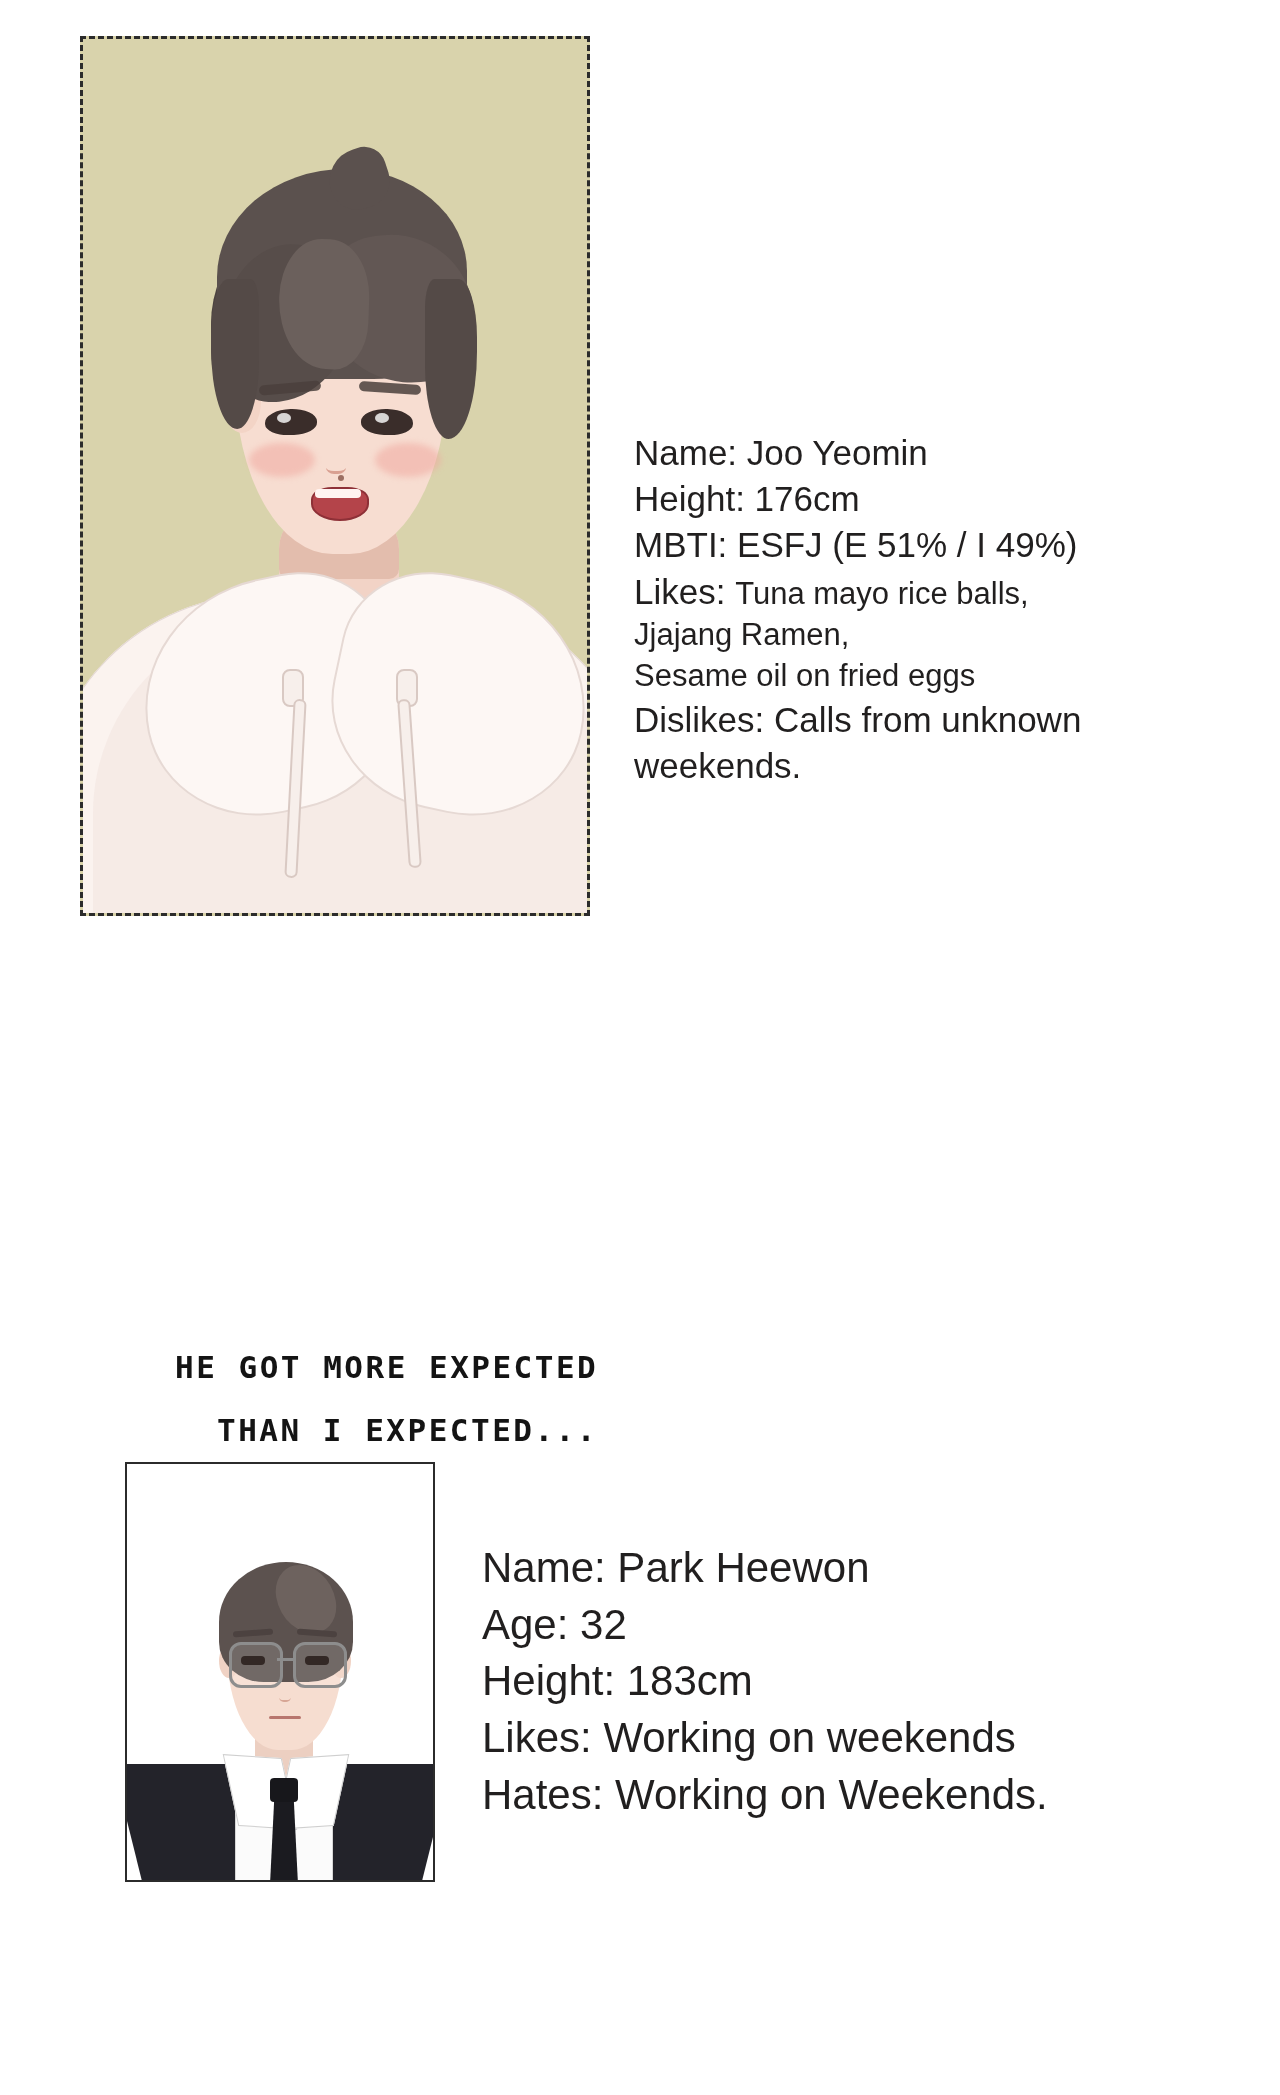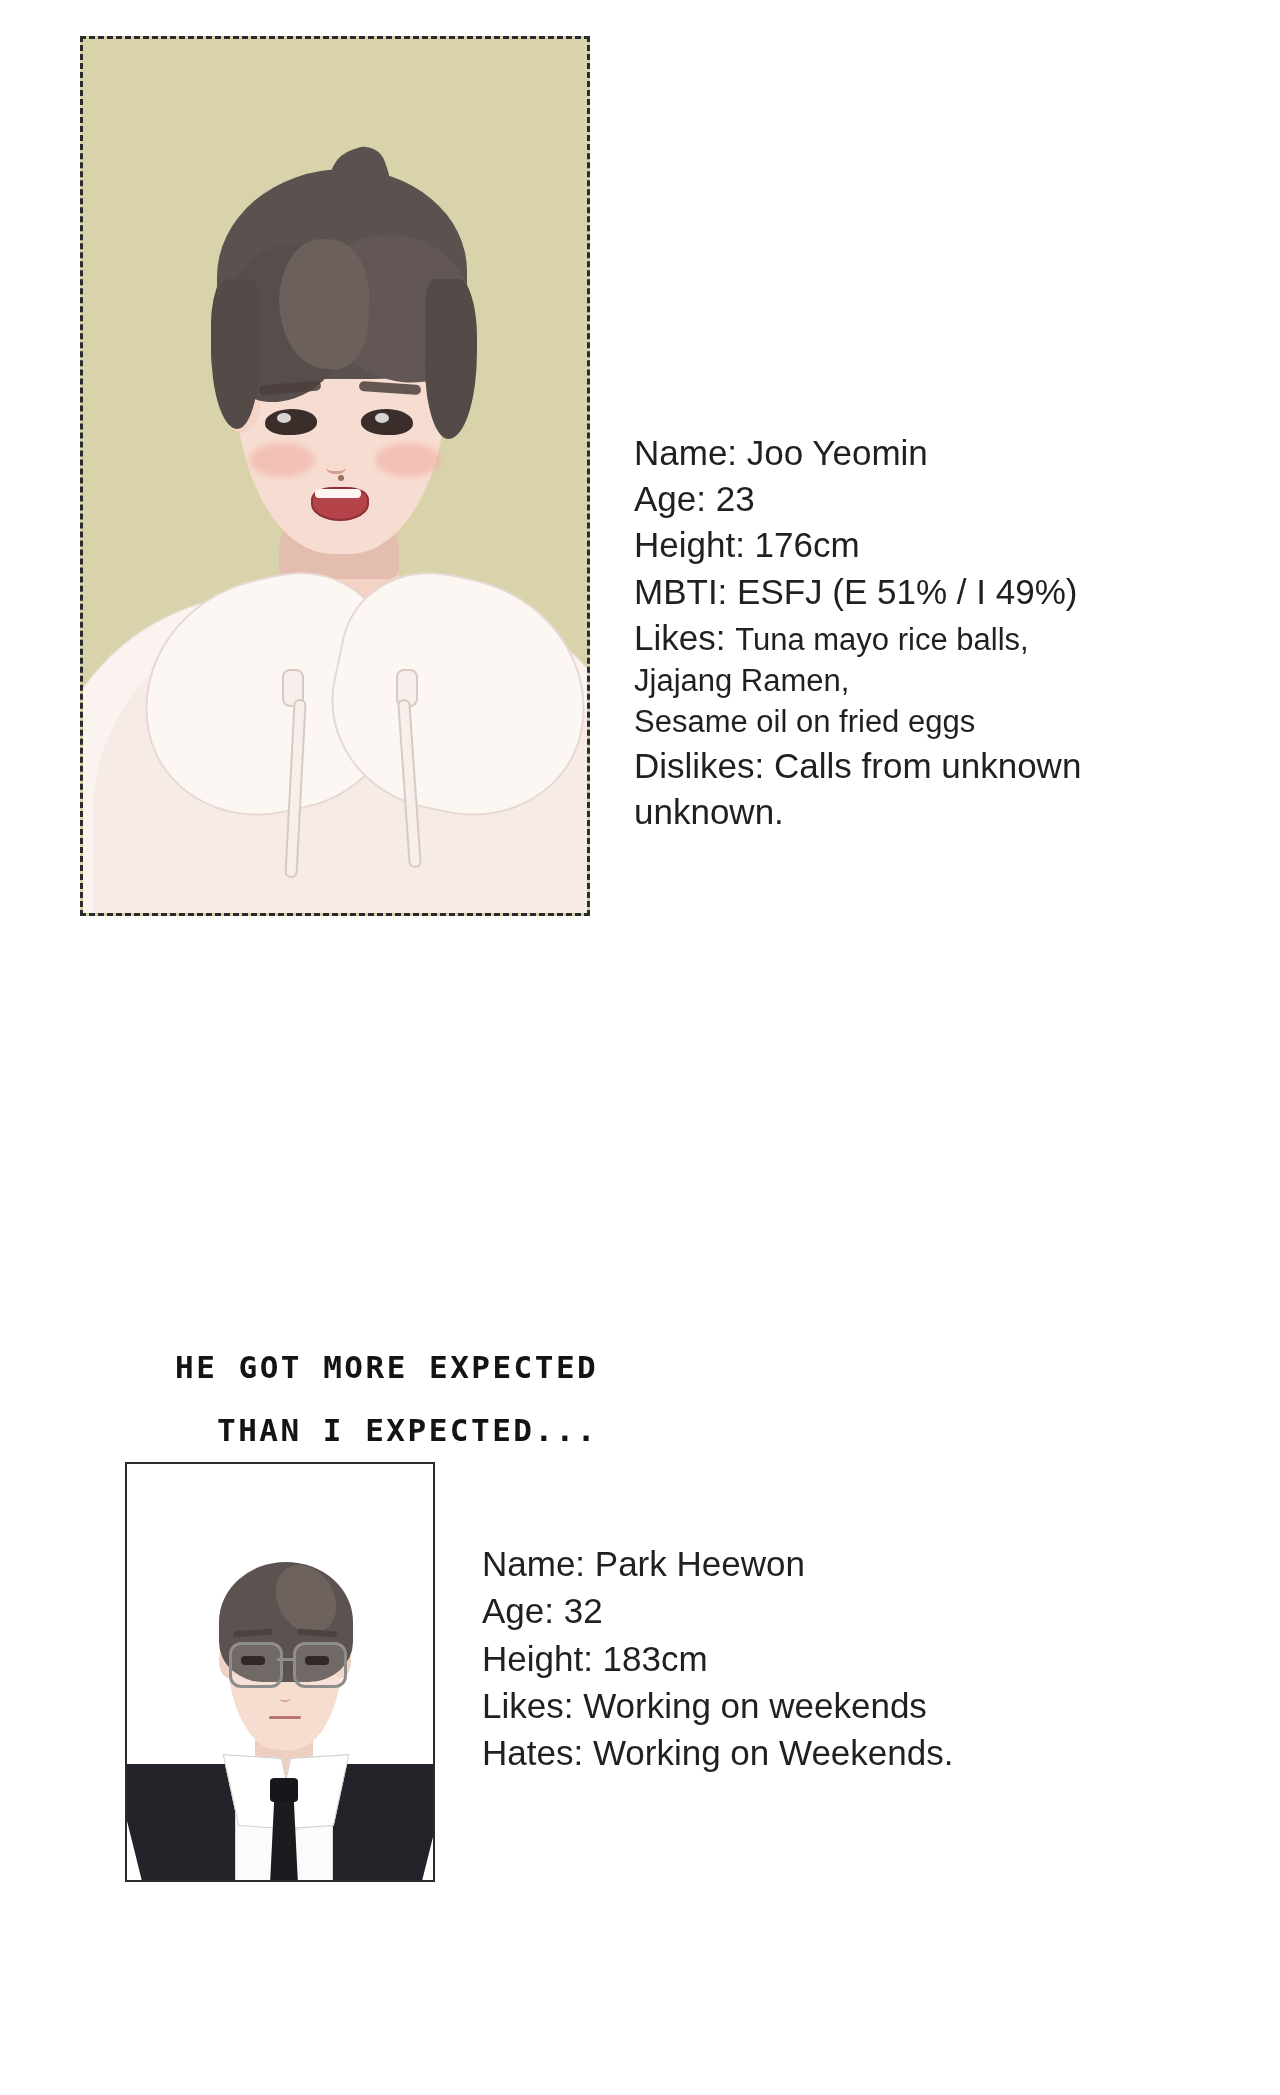--- a/index.html
+++ b/index.html
@@ -523,21 +523,21 @@
     height: 3px;
     background: #b8766e;
     border-radius: 3px;
   }
 
   .info-2 {
     position: absolute;
     left: 482px;
     top: 1540px;
     width: 700px;
-    font-size: 35px;
+    font-size: 42px;
     line-height: 1.35;
     color: #211f1f;
   }
 </style>
 </head>
 <body>
 
 <div class="panel1">
 
   <div class="portrait-frame-1">
@@ -582,30 +582,29 @@
     <div class="p1-eye-hi r"></div>
 
     <div class="p1-nose"></div>
     <div class="p1-mole"></div>
     <div class="p1-mouth"></div>
     <div class="p1-teeth"></div>
   </div>
 
   <div class="info-1">
     <div>Name: Joo Yeomin</div>
-    <div>Age: 23</div>
     <div>Height: 176cm</div>
     <div>MBTI: ESFJ (E 51% / I 49%)</div>
     <div>
       <span>Likes: </span><span class="sub">Tuna mayo rice balls,</span>
     </div>
     <div class="sub">Jjajang Ramen,</div>
     <div class="sub">Sesame oil on fried eggs</div>
     <div>Dislikes: Calls from unknown</div>
-    <div>unknown.</div>
+    <div>weekends.</div>
   </div>
 </div>
 
 <div class="narration">
   <div class="l1">HE GOT MORE EXPECTED</div>
   <div class="l2">THAN I EXPECTED...</div>
 </div>
 
 <div class="portrait-frame-2">
   <div class="p2-suit-l"></div>

